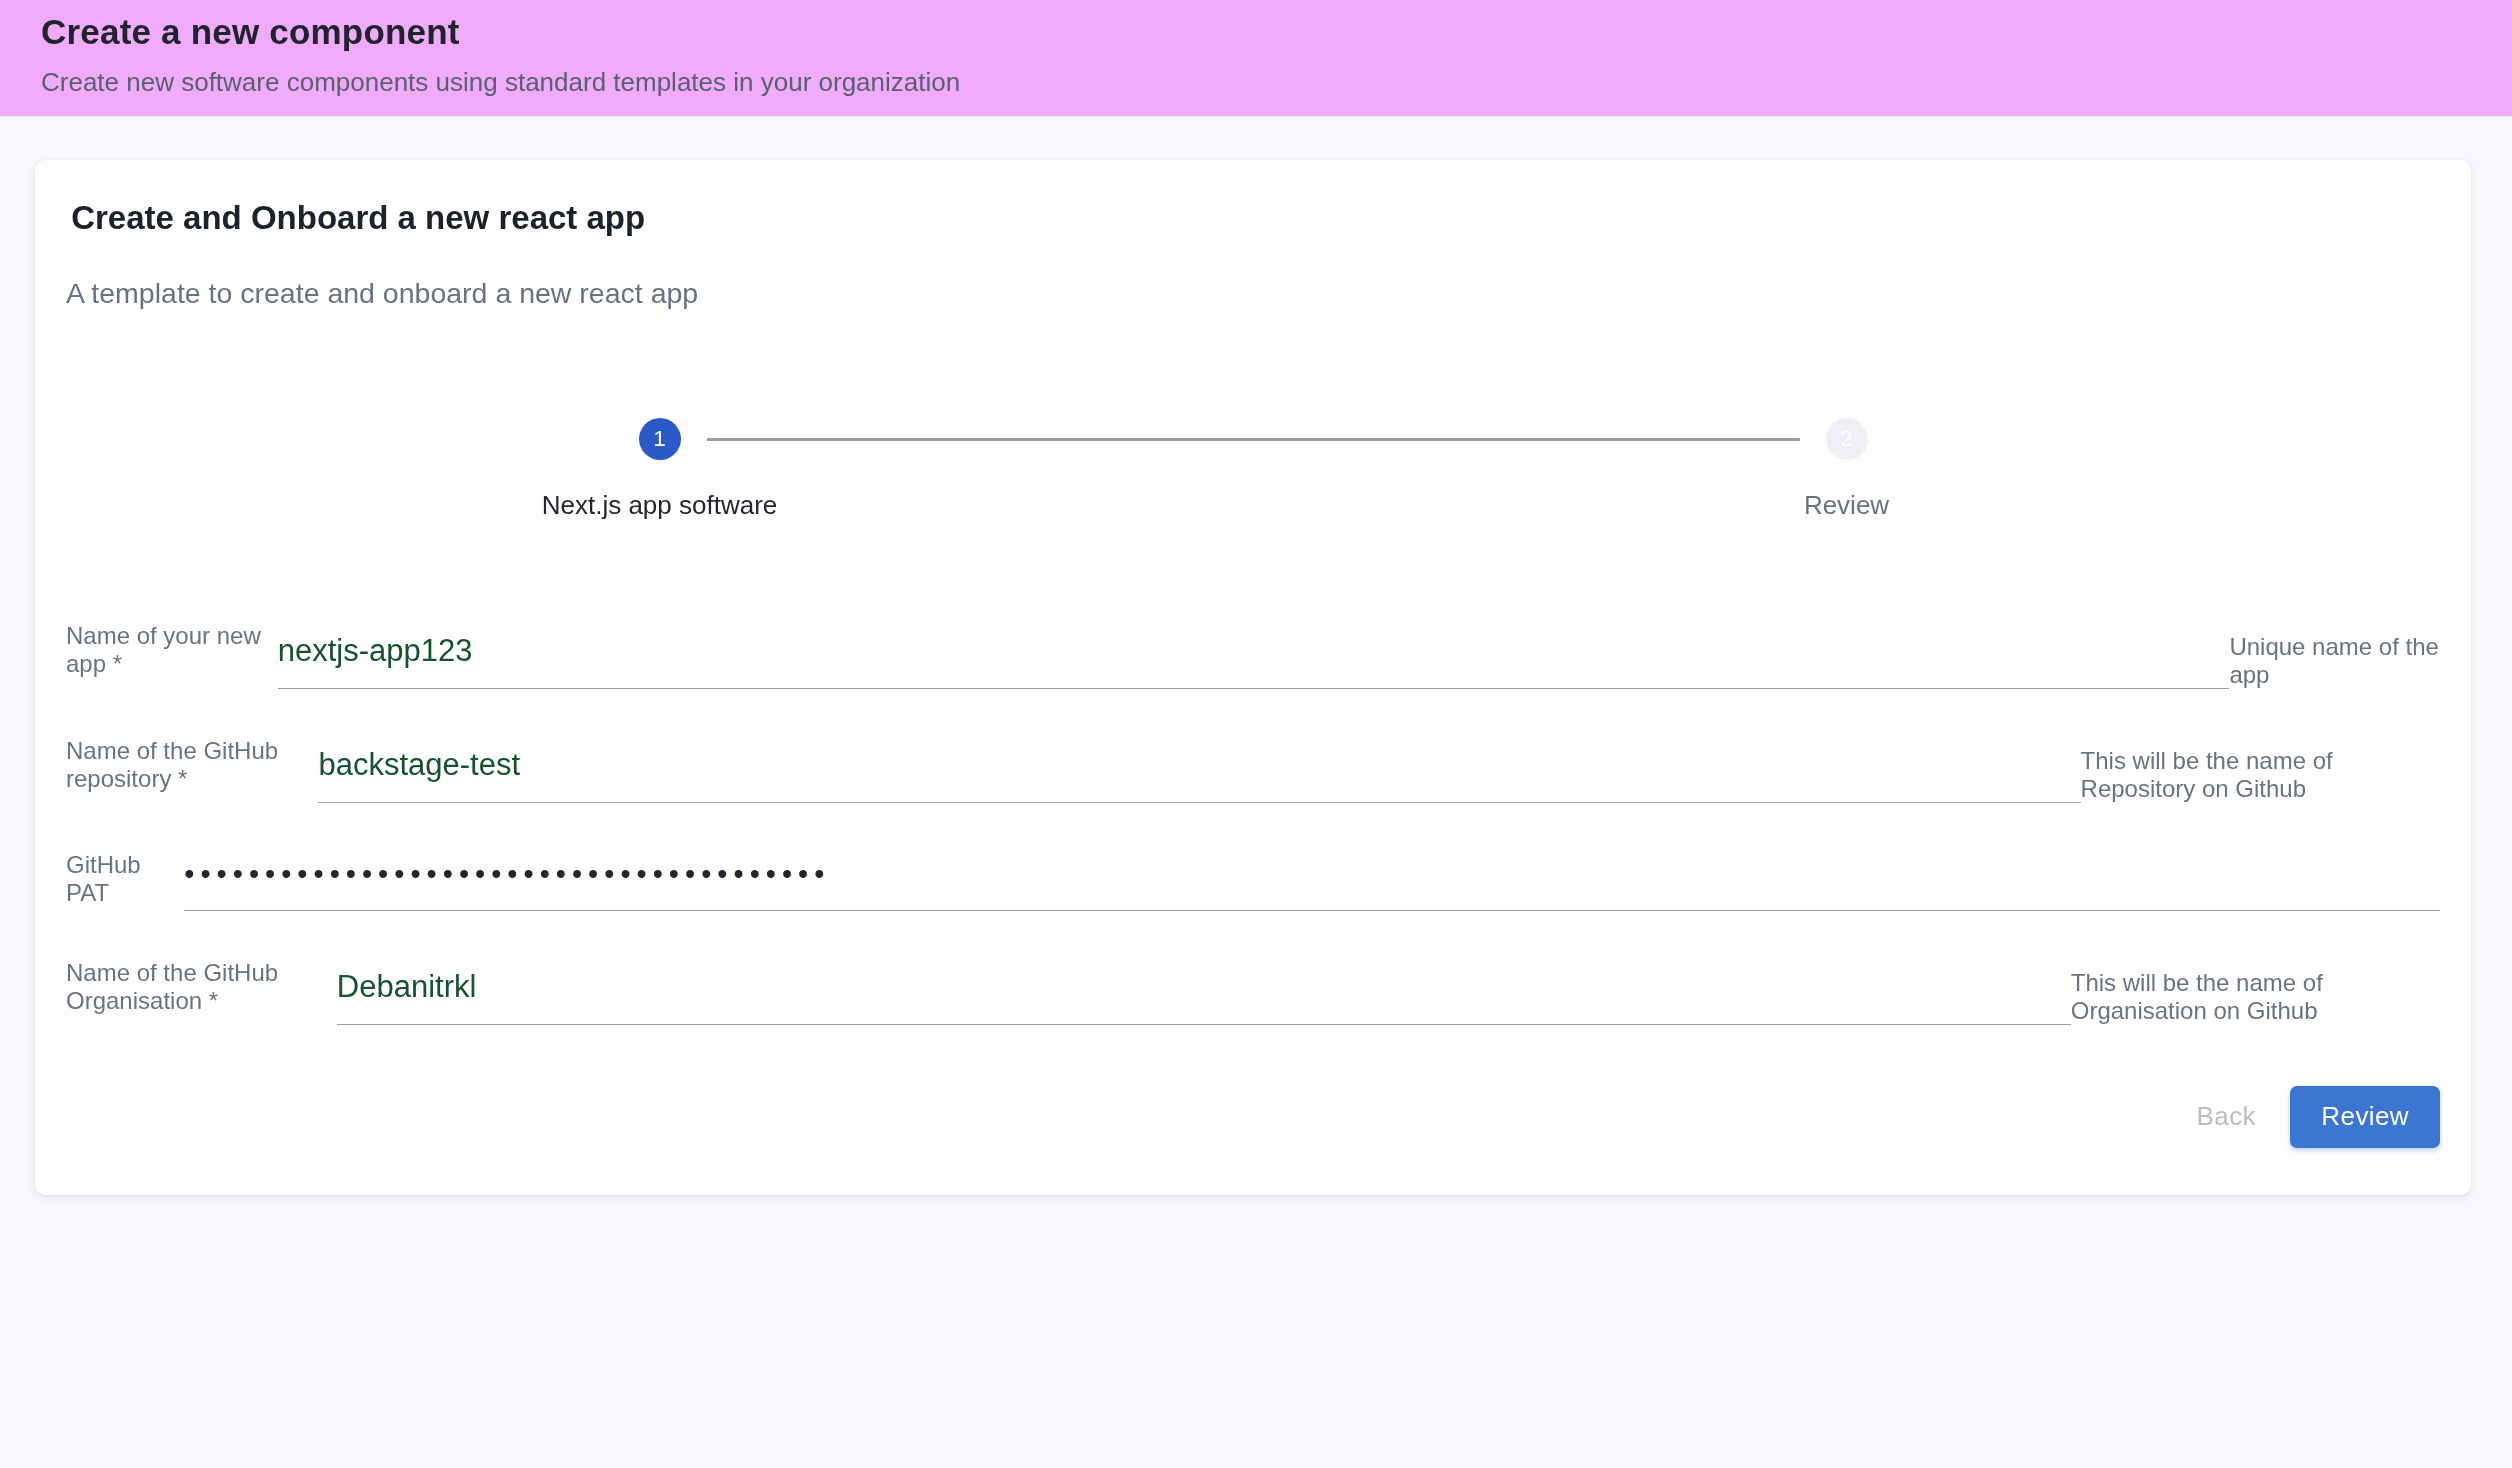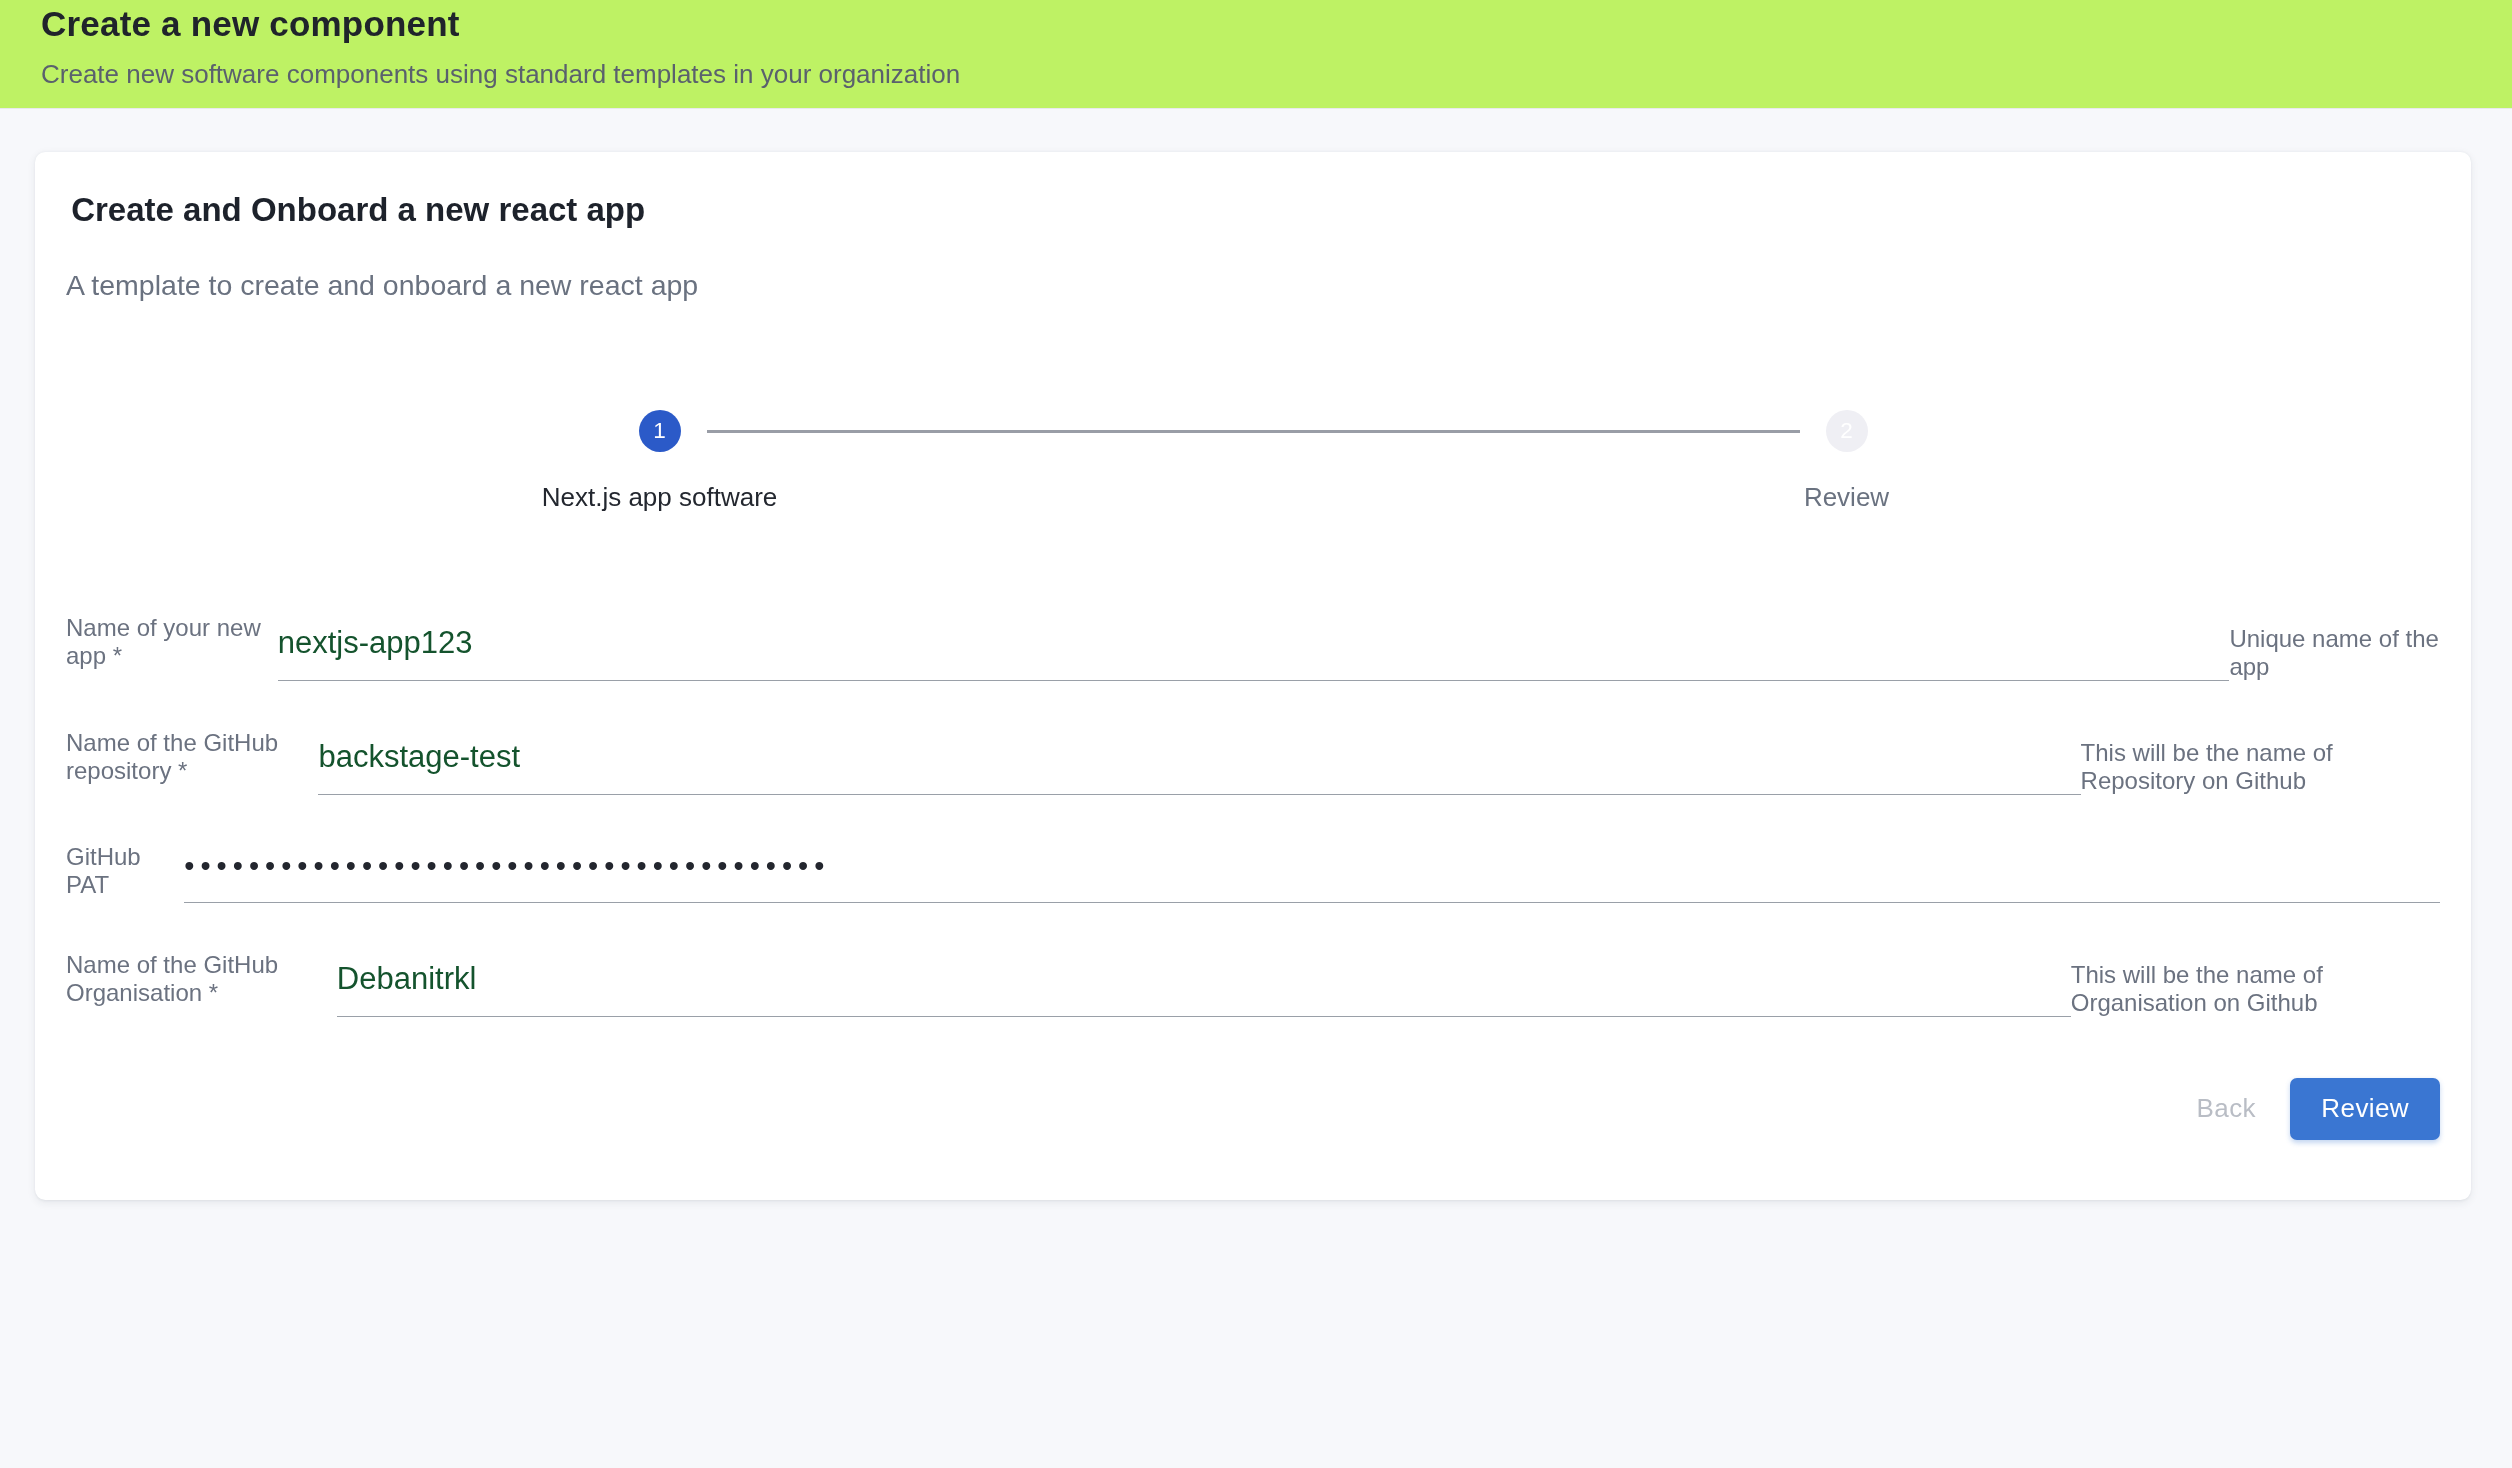--- a/index.html
+++ b/index.html
@@ -3,22 +3,22 @@
 <meta charset="utf-8">
 <style>
   * { box-sizing: border-box; margin: 0; padding: 0; }
   html, body { width: 2512px; height: 1469px; overflow: hidden; }
   body {
     font-family: "Liberation Sans", sans-serif;
     background: var(--page-bg, #f7f8fb);
   }
   
   .page-header {
-    background: #bef264;
-    padding: 5px 42px 19px 41px;
+    background: #f0abfc;
+    padding: 13px 42px 19px 41px;
     border-bottom: 1.7px solid var(--divider, #e8e9ed);
   }
   .page-title {
     font-size: 35px;
     line-height: 38px;
     font-weight: 700;
     color: var(--text-dark, #20242b);
     letter-spacing: 0.2px;
   }
   .page-subtitle {
@@ -27,21 +27,21 @@
     line-height: 29px;
     font-weight: 500;
     color: var(--text-gray, #5a616d);
   }
   
   .card {
     margin: 43px 41px 0 35px;
     background: #ffffff;
     border-radius: 10.4px;
     box-shadow: 0 2.6px 8.7px rgba(40,50,70,0.08), 0 0.9px 2.6px rgba(40,50,70,0.06);
-    padding: 38px 31px 60px 31px;
+    padding: 38px 31px 47px 31px;
   }
   .card-title {
     font-size: 33px;
     line-height: 40px;
     font-weight: 700;
     color: #1d222b;
     margin-left: 5.2px;
   }
   .card-subtitle {
     margin-top: 38px;

